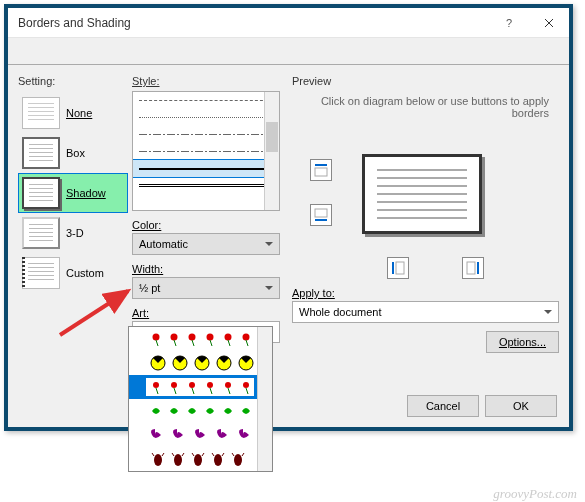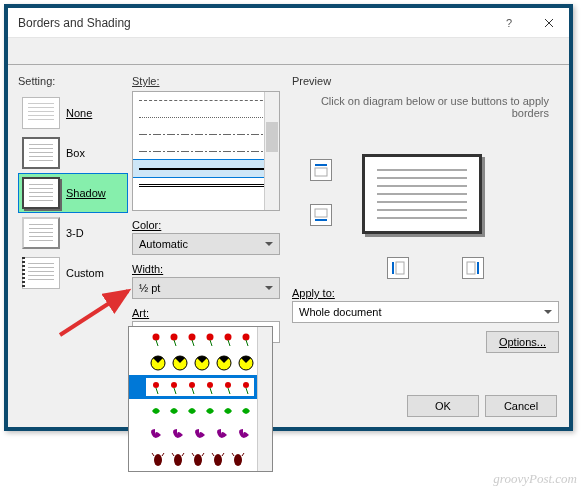--- a/index.html
+++ b/index.html
@@ -49,21 +49,21 @@
 .doc::after{content:"";position:absolute;inset:12px;background:repeating-linear-gradient(#aaa 0,#aaa 2px,transparent 2px,transparent 8px)}
 .sideb{position:absolute;width:22px;height:22px;border:1px solid #888;background:#fff;display:flex;align-items:center;justify-content:center}
 .sideb svg{width:14px;height:14px}
 .footer{position:absolute;bottom:10px;right:12px;display:flex;gap:6px}
 .btn2{min-width:72px;height:22px;border:1px solid #aaa;background:#e1e1e1;display:flex;align-items:center;justify-content:center;padding:8px 12px}
 .artdrop{position:absolute;left:128px;top:326px;width:145px;background:#fff;border:1px solid #888;z-index:10}
 .artrow{height:24px;display:flex;align-items:center;justify-content:center;border-bottom:none;gap:3px;padding:0 4px}
 .artrow.sel{background:#0078d7}
 .artsb{position:absolute;right:0;top:0;bottom:0;width:15px;background:#f0f0f0;border-left:1px solid #ccc}
 .arrow{position:absolute;left:56px;top:283px;z-index:20;pointer-events:none}
-.watermark{position:absolute;right:8px;bottom:15px;font-size:13px;font-style:italic;color:#ccc;font-family:Georgia,serif}
+.watermark{position:absolute;right:8px;bottom:0;font-size:13px;font-style:italic;color:#ccc;font-family:Georgia,serif}
 </style>
 </head>
 <body>
 
 <div class="dialog">
   <div class="titlebar">
     <div class="t">Borders and Shading</div>
     <div class="btn">?</div>
     <div class="btn">
       <svg width="10" height="10" viewBox="0 0 10 10">
@@ -196,24 +196,24 @@
       <div style="display:flex;justify-content:flex-end;margin-top:8px">
         <div class="btn2">
             <span class="u">Options...</span>
           </div>
       </div>
     </div>
   </div>
 
   <div class="footer">
     <div class="btn2">
+        <span>Cancel</span>
+      </div>
+    <div class="btn2">
         <span>OK</span>
-      </div>
-    <div class="btn2">
-        <span>Cancel</span>
       </div>
   </div>
 </div>
 
 <div class="artdrop">
   <div class="artrow">
     <svg width="110" height="16">
         <g fill="#d00">
           <circle cx="10" cy="6" r="3.5"></circle>
           <circle cx="28" cy="6" r="3.5"></circle>

